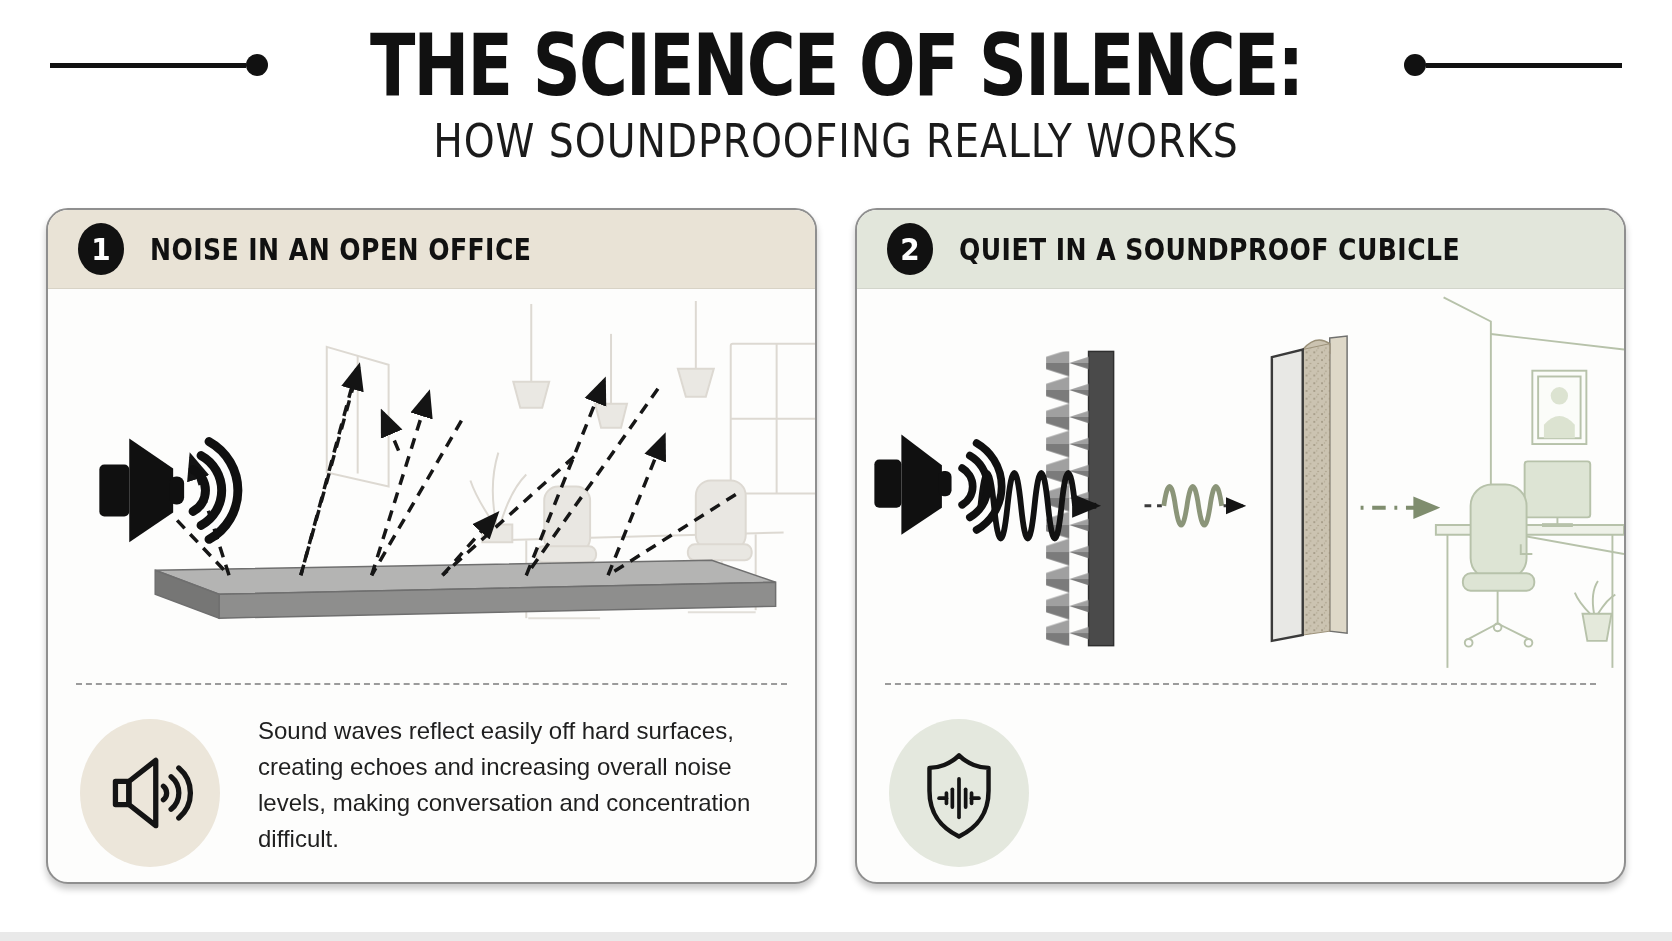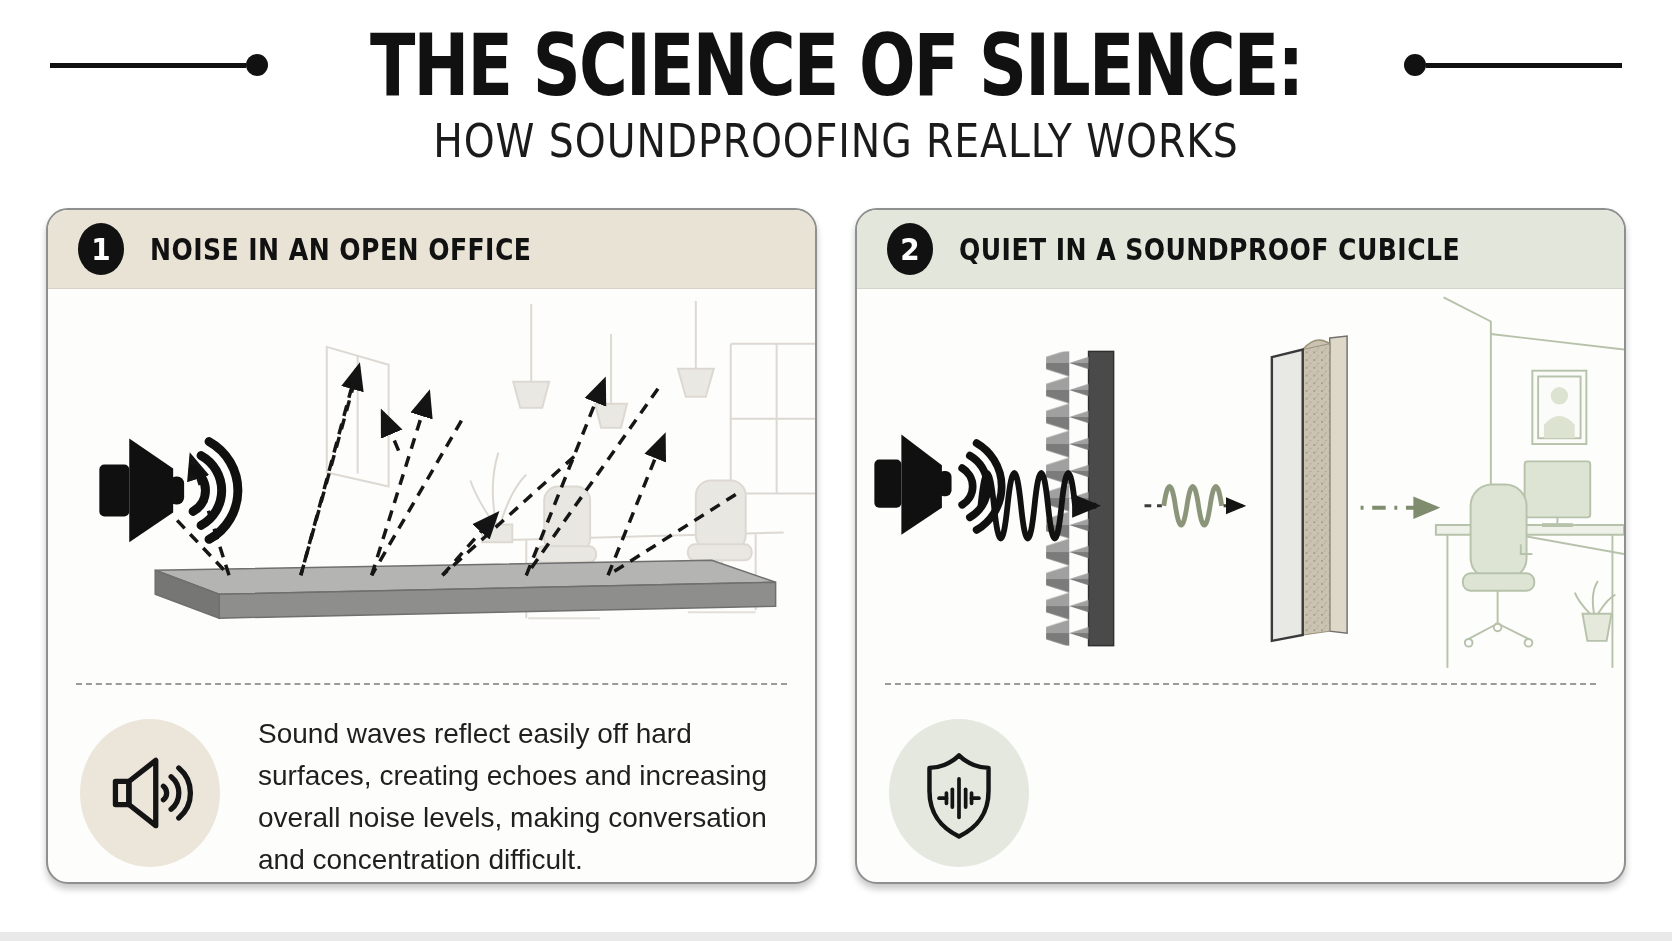--- a/index.html
+++ b/index.html
@@ -26,21 +26,21 @@
              font-stretch:condensed;font-weight:bold;font-size:31px;}
   .panel-title{margin:0;font-family:"DejaVu Sans",sans-serif;font-stretch:condensed;font-weight:bold;
                font-size:31px;letter-spacing:.5px;transform:scaleX(.9);transform-origin:left center;white-space:nowrap;}
   .illustration{height:394px;flex:0 0 394px;position:relative;}
   .illustration svg{display:block;width:100%;height:100%;}
   .divider{border-top:2px dashed #9b9b9b;margin:0 28px;}
   .caption{display:flex;align-items:flex-start;gap:38px;padding:26px 30px 0 32px;}
   .icon-circle{flex:0 0 140px;width:140px;height:148px;border-radius:50%;display:flex;
                align-items:center;justify-content:center;margin-top:8px;}
   .icon-circle svg{width:96px;height:96px;}
-  .caption p{margin:2px 0 0 0;font-size:28px;line-height:1.5;color:#1f1f1f;max-width:520px;}
+  .caption p{margin:2px 0 0 0;font-size:24px;line-height:1.5;color:#1f1f1f;max-width:520px;}
   .bottom-strip{position:absolute;left:0;bottom:0;width:100%;height:9px;background:#e9e9e9;}
 </style>
 </head>
 <body>
 
 <div class="page">
 
   <header class="masthead">
     <div class="title-row">
       <div class="rule">

